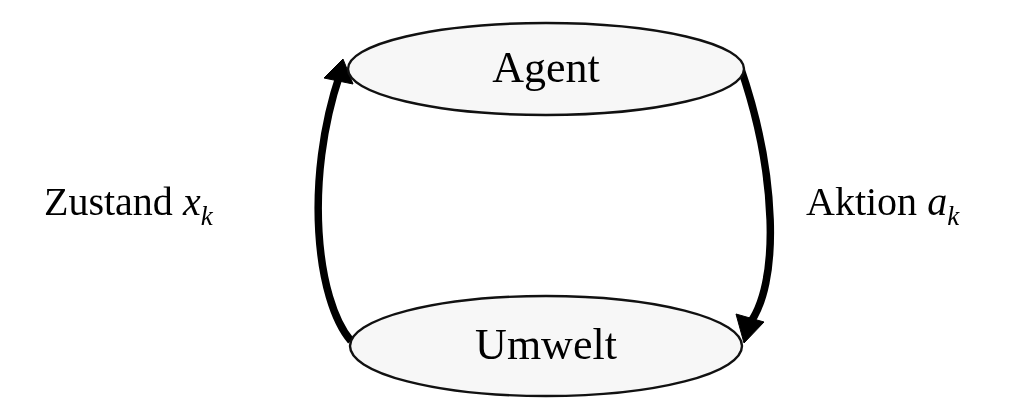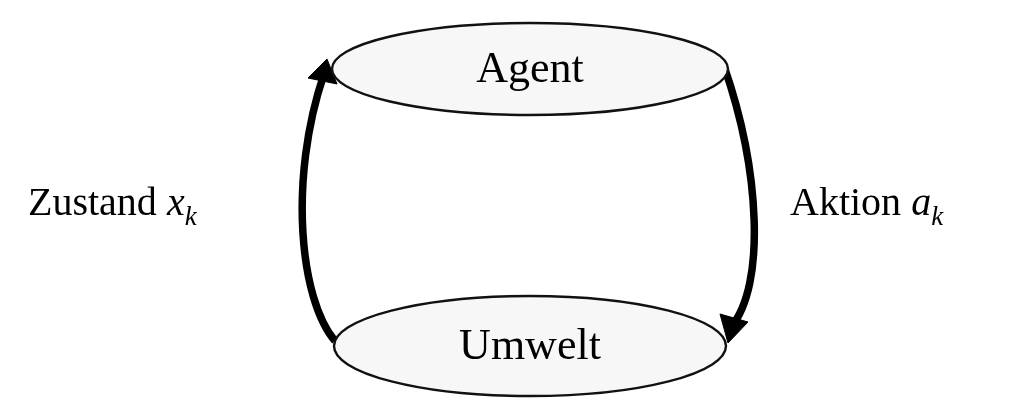--- a/index.html
+++ b/index.html
@@ -11,21 +11,21 @@
   body {
     width: 1024px;
     height: 402px;
     position: relative;
     overflow: hidden;
     font-family: "Liberation Serif", "DejaVu Serif", serif;
     color: #000000;
   }
   #diagram-root {
     position: absolute;
-    left: 0;
+    left: 16px;
     top: 0;
     width: 888px;
     height: 402px;
   }
   #diagram-svg {
     position: absolute;
     left: 0;
     top: 0;
     width: 1024px;
     height: 402px;

